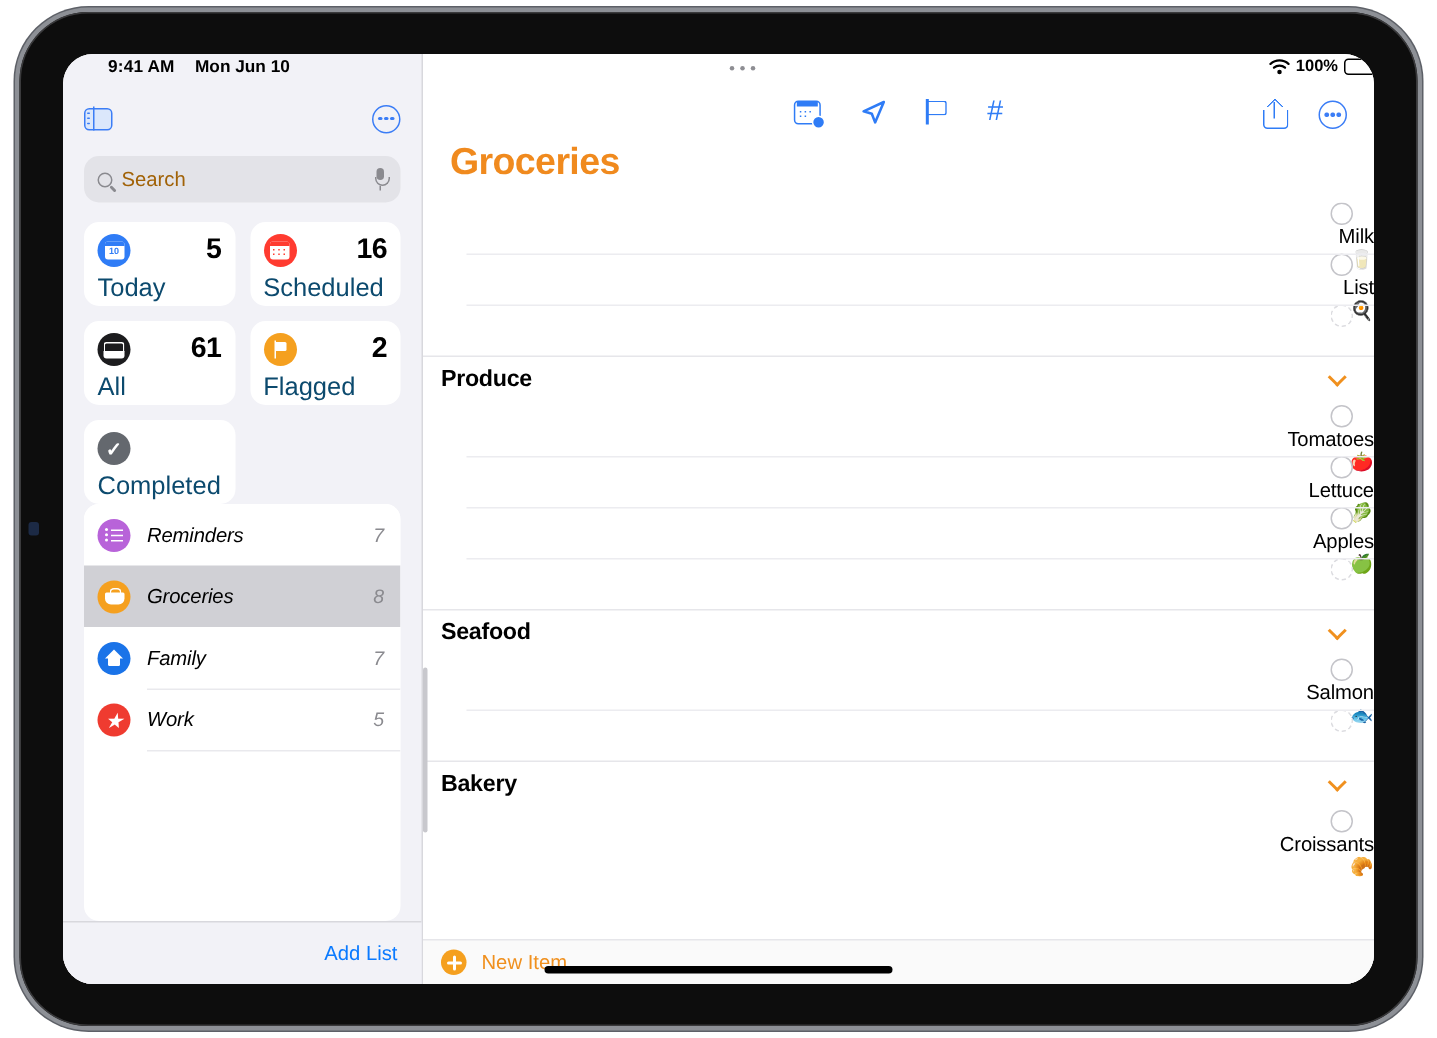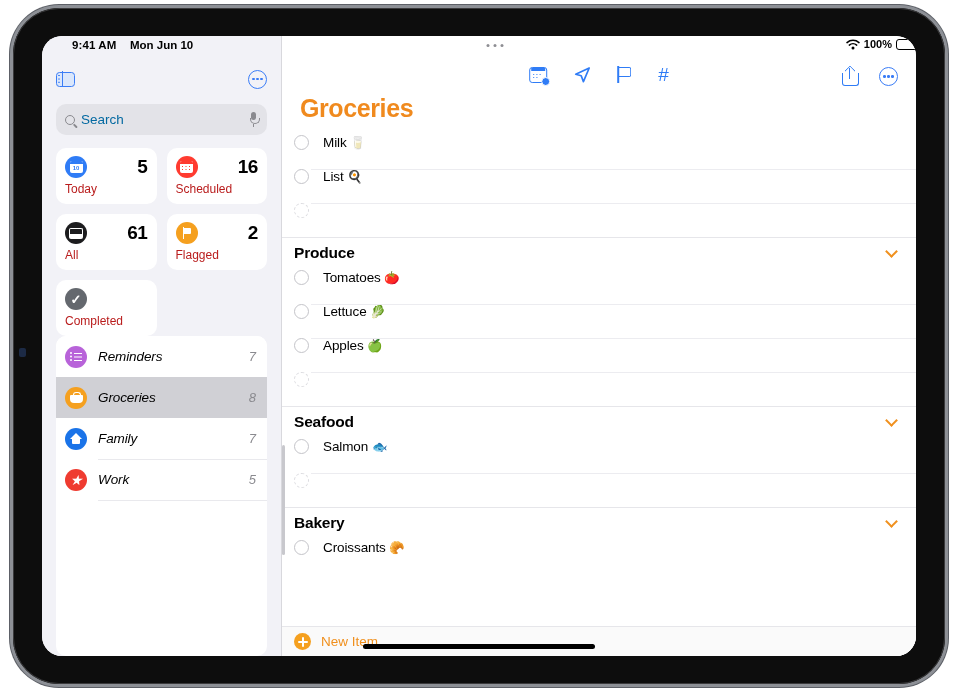--- a/index.html
+++ b/index.html
@@ -120,21 +120,21 @@
   .circle-ellipsis i { width:2.4px; height:2.4px; border-radius:50%; background:#3b7df6; display:block; }
 
   #search-field {
     margin-top: 10px;
     height: 31px; border-radius: 10px;
     background: #e3e3e8;
     display: flex; align-items: center;
     padding: 0 9px;
     gap: 6px;
   }
-  #search-placeholder { font-size: 13.5px; color:#0369a1; flex:1; }
+  #search-placeholder { font-size: 13.5px; color:#a16207; flex:1; }
   .mag-icon {
     width: 10px; height: 10px; border: 1.5px solid #8a8a8f; border-radius:50%;
     position: relative; flex: none;
   }
   .mag-icon:after {
     content:""; position:absolute; right:-4px; bottom:-2.5px;
     width:5px; height:1.5px; background:#8a8a8f;
     transform: rotate(45deg); border-radius:1px;
   }
   .mic-icon { width:9px; height:15px; position:relative; flex:none; }
@@ -156,21 +156,21 @@
     grid-template-columns: 1fr 1fr;
     gap: 10px;
   }
   .smart-card {
     background:#fff; border-radius: 10px;
     height: 56px; padding: 8px 9px 0 9px;
     position: relative;
   }
   .smart-card-top { display:flex; align-items:center; justify-content:space-between; }
   .smart-count { font-size: 19px; font-weight: bold; color:#000; letter-spacing:-0.4px; }
-  .smart-label { font-size: 12px; color:#b91c1c; margin-top: 4px; }
+  .smart-label { font-size: 17px; color:#0c4a6e; margin-top: 4px; }
   .smart-icon { width: 22px; height:22px; border-radius:50%;
     display:flex; align-items:center; justify-content:center;
     font-size:11px; color:#fff; }
 
   .cal-glyph { width:13px; height:12px; background:#fff; border-radius:2px;
      position:relative; display:flex; align-items:center; justify-content:center;
      font-size:6px; font-weight:bold; color:#2f7cf6; padding-top:2px; }
   .cal-glyph:before { content:""; position:absolute; left:0; right:0; top:0; height:3px;
      background:#2f7cf6; border-radius:2px 2px 0 0; }
   .cal-grid-glyph { width:13px; height:12px; background:#fff; border-radius:2px; position:relative; }
@@ -294,22 +294,23 @@
     position: relative;
   }
   .section-title { font-size: 15.5px; font-weight: bold; color:#000; letter-spacing:-0.2px; }
   .chevron-down {
     width: 9px; height: 9px; border-right: 2px solid #f0901e; border-bottom: 2px solid #f0901e;
     transform: rotate(45deg); margin-bottom: 3px;
   }
   .section-divider { height: 1px; background:#e6e6ea; margin-left: 0; }
 
   .task-row {
-    height: 34px; display:flex; align-items:flex-start; padding-left: 12px;
+    height: 34px; display:flex; align-items:flex-end; padding-left: 12px;
     position: relative;
+    flex-direction: column;
   }
   .task-row + .task-row:before {
     content:""; position:absolute; left: 29px; right:0; top:0; height:1px; background:#ececf0;
   }
   .task-circle {
     width: 15px; height: 15px; border-radius:50%; border:1.3px solid #c4c4c9;
     flex:none; margin-right: 14px;
   }
   .task-circle.ghost { border-style: dashed; border-color:#dcdce0; }
   .task-text { font-size: 13.5px; color:#000; letter-spacing:-0.1px; }
@@ -457,20 +458,23 @@
               </span>
             <span class="list-name">Work</span>
             <span class="list-count">5</span>
           </div>
 
 
           <div class="list-row"></div>
         </div>
       </div>
 
+      <div id="sidebar-footer">
+        <span id="add-list-button">Add List</span>
+      </div>
     </div>
 
     <div id="main">
 
       <div id="main-toolbar">
         <div id="toolbar-center">
           <span class="tb-cal">
             <span class="bar"></span>
               <span class="dots"></span>
               <span class="badge"></span>

